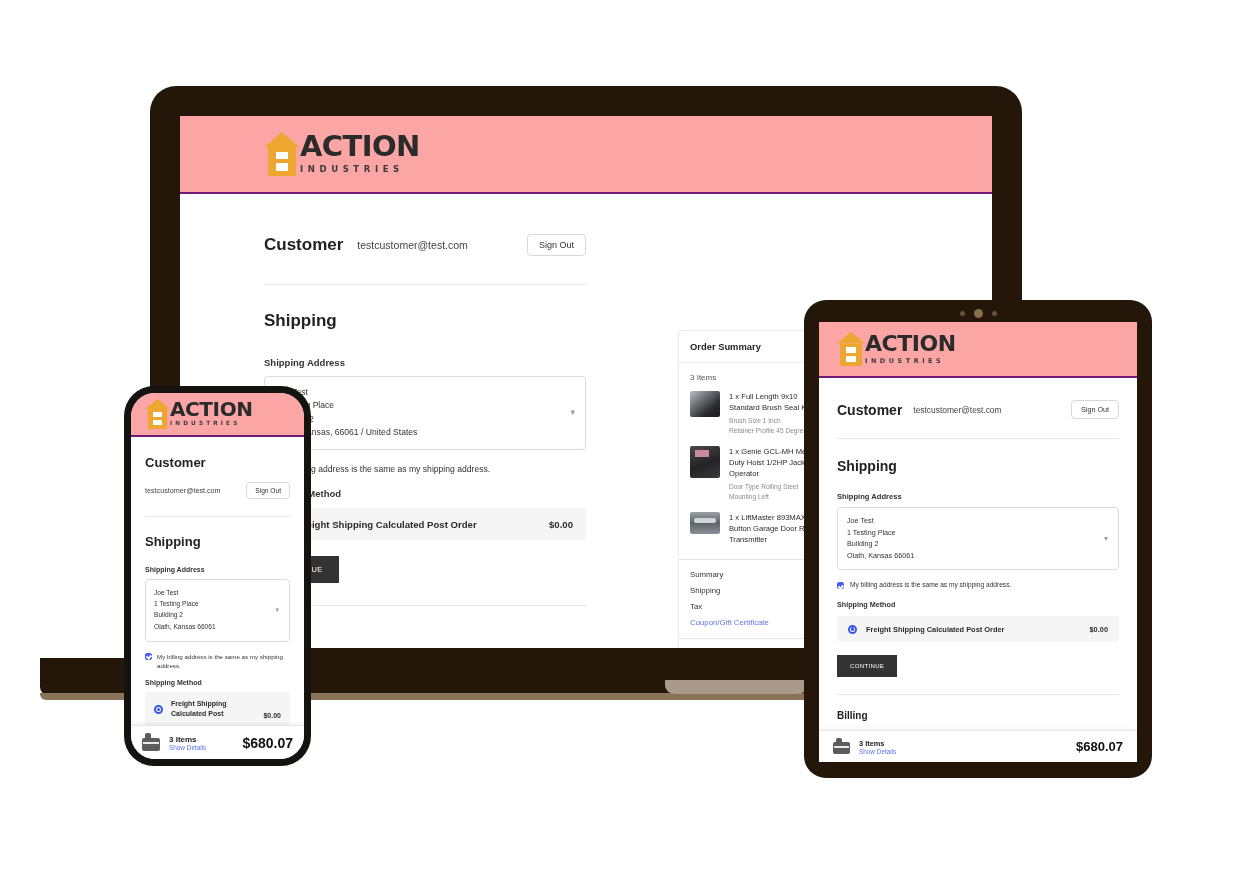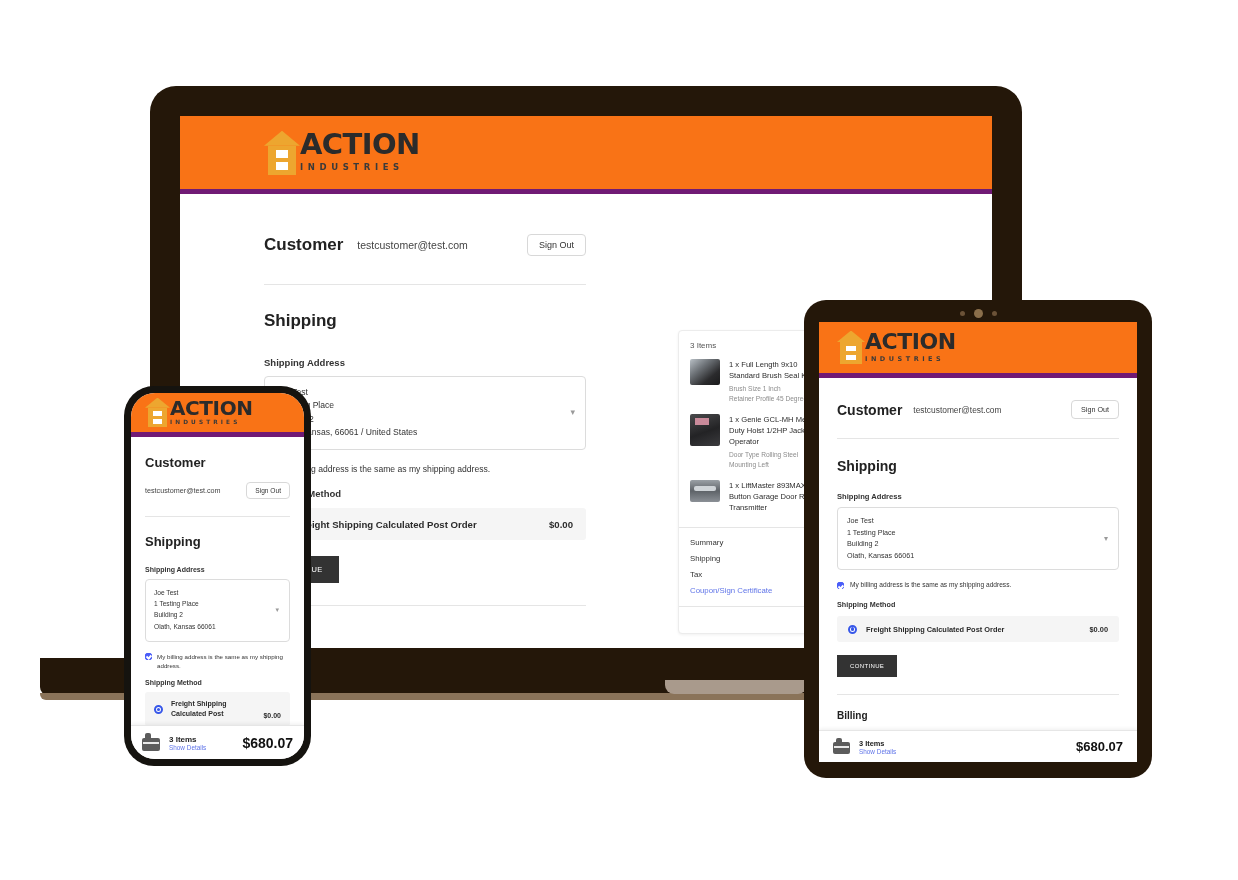--- a/index.html
+++ b/index.html
@@ -30,21 +30,21 @@
     font-weight:900; color:#2b2b2b; letter-spacing:-0.02em;
     font-family:"DejaVu Sans", sans-serif;
   }
   .logo-ind {
     font-weight:700; color:#3a3a3a;
     font-family:"DejaVu Sans", sans-serif;
   }
 
   
   .screen { background:#ffffff; overflow:hidden; position:relative; }
-  .site-header { background:#f97316; border-bottom:5px solid #701a75; display:flex; align-items:center; }
+  .site-header { background:#fca5a5; border-bottom:2px solid #701a75; display:flex; align-items:center; }
   .chk-row { display:flex; align-items:flex-start; }
   .chk {
     background:#4a5df9; border:1px solid #4a5df9; border-radius:2px;
     position:relative; flex:0 0 auto;
   }
   .chk:after{
     content:""; position:absolute; left:28%; top:10%;
     width:30%; height:60%; border:solid #fff; border-width:0 2px 2px 0;
     transform:rotate(42deg);
   }
@@ -201,20 +201,24 @@
             </div>
 
             <div class="btn-dark" style="margin-top:16px;display:inline-block;font-size:7.5px;padding:9px 16px;">CONTINUE</div>
 
             <div class="rule" style="margin-top:22px;"></div>
             
           </div>
         </div>
 
         <div class="summary-card" style="left:498px;top:214px;width:178px;">
+          <div class="summary-head" style="padding:10px 11px;">
+            <div style="font-size:9.4px;font-weight:800;color:#222;">Order Summary</div>
+            <div class="linkish" style="font-size:8.4px;">Edit Cart</div>
+          </div>
 
           <div style="padding:10px 11px 8px;">
             <div style="font-size:8px;color:#555;margin-bottom:9px;">3 Items</div>
 
             <div class="sum-item" style="margin-bottom:10px;">
               <div class="thumb t1" style="width:30px;height:26px;"></div>
               <div style="flex:1;">
                 <div style="font-size:7.6px;line-height:1.45;color:#2b2b2b;">1 x Full Length 9x10 Standard Brush Seal Kit</div>
                 <div class="muted" style="font-size:6.6px;line-height:1.5;margin-top:3px;">Brush Size 1 Inch</div>
                 <div class="muted" style="font-size:6.6px;line-height:1.5;">Retainer Profile 45 Degree</div>
@@ -240,21 +244,21 @@
               <div style="font-size:7.4px;color:#2b2b2b;white-space:nowrap;"></div>
             </div>
           </div>
 
           <div class="rule"></div>
 
           <div style="padding:10px 11px 11px;">
             <div style="font-size:7.8px;color:#333;margin-bottom:7px;">Summary</div>
             <div style="font-size:7.8px;color:#333;margin-bottom:7px;">Shipping</div>
             <div style="font-size:7.8px;color:#333;margin-bottom:7px;">Tax</div>
-            <div class="linkish" style="font-size:7.8px;">Coupon/Sign Certificate</div>
+            <div class="linkish" style="font-size:7.8px;">Coupon/Gift Certificate</div>
           </div>
 
           <div class="rule"></div>
 
           <div style="display:flex;align-items:center;padding:12px 11px 14px;">
             
             
           </div>
         </div>
 

